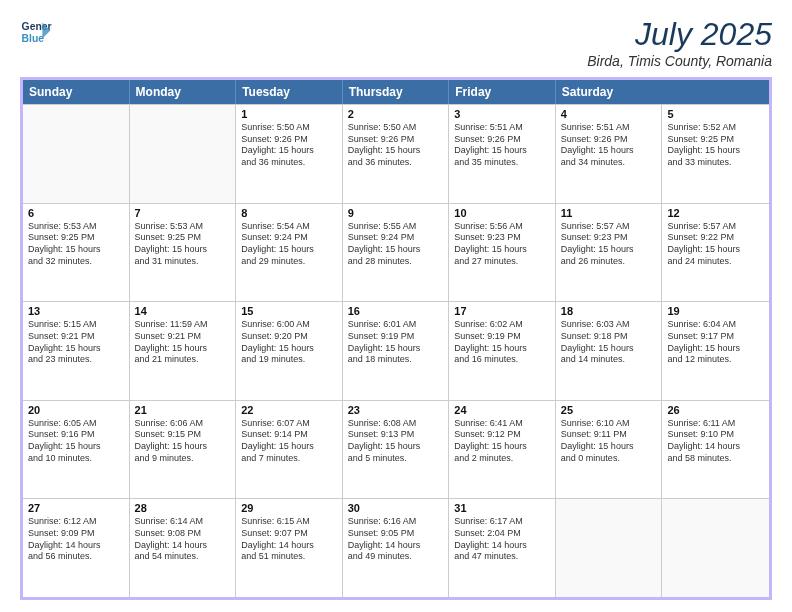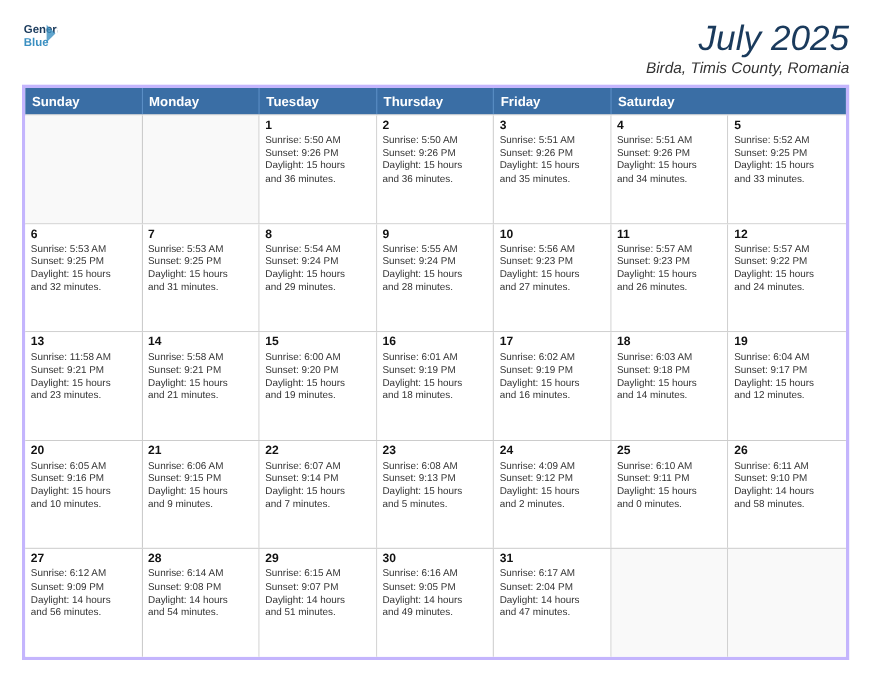--- a/index.html
+++ b/index.html
@@ -214,28 +214,28 @@
             <div class="day-num">12</div>
             <div class="cell-line">Sunrise: 5:57 AM</div>
             <div class="cell-line">Sunset: 9:22 PM</div>
             <div class="cell-line">Daylight: 15 hours</div>
             <div class="cell-line">and 24 minutes.</div>
           </div>
         </div>
         <div class="cal-row">
           <div class="cal-cell">
             <div class="day-num">13</div>
-            <div class="cell-line">Sunrise: 11:58 AM</div>
+            <div class="cell-line">Sunrise: 5:15 AM</div>
             <div class="cell-line">Sunset: 9:21 PM</div>
             <div class="cell-line">Daylight: 15 hours</div>
             <div class="cell-line">and 23 minutes.</div>
           </div>
           <div class="cal-cell">
             <div class="day-num">14</div>
-            <div class="cell-line">Sunrise: 5:58 AM</div>
+            <div class="cell-line">Sunrise: 11:59 AM</div>
             <div class="cell-line">Sunset: 9:21 PM</div>
             <div class="cell-line">Daylight: 15 hours</div>
             <div class="cell-line">and 21 minutes.</div>
           </div>
           <div class="cal-cell">
             <div class="day-num">15</div>
             <div class="cell-line">Sunrise: 6:00 AM</div>
             <div class="cell-line">Sunset: 9:20 PM</div>
             <div class="cell-line">Daylight: 15 hours</div>
             <div class="cell-line">and 19 minutes.</div>
@@ -293,21 +293,21 @@
           </div>
           <div class="cal-cell">
             <div class="day-num">23</div>
             <div class="cell-line">Sunrise: 6:08 AM</div>
             <div class="cell-line">Sunset: 9:13 PM</div>
             <div class="cell-line">Daylight: 15 hours</div>
             <div class="cell-line">and 5 minutes.</div>
           </div>
           <div class="cal-cell">
             <div class="day-num">24</div>
-            <div class="cell-line">Sunrise: 4:09 AM</div>
+            <div class="cell-line">Sunrise: 6:41 AM</div>
             <div class="cell-line">Sunset: 9:12 PM</div>
             <div class="cell-line">Daylight: 15 hours</div>
             <div class="cell-line">and 2 minutes.</div>
           </div>
           <div class="cal-cell">
             <div class="day-num">25</div>
             <div class="cell-line">Sunrise: 6:10 AM</div>
             <div class="cell-line">Sunset: 9:11 PM</div>
             <div class="cell-line">Daylight: 15 hours</div>
             <div class="cell-line">and 0 minutes.</div>

